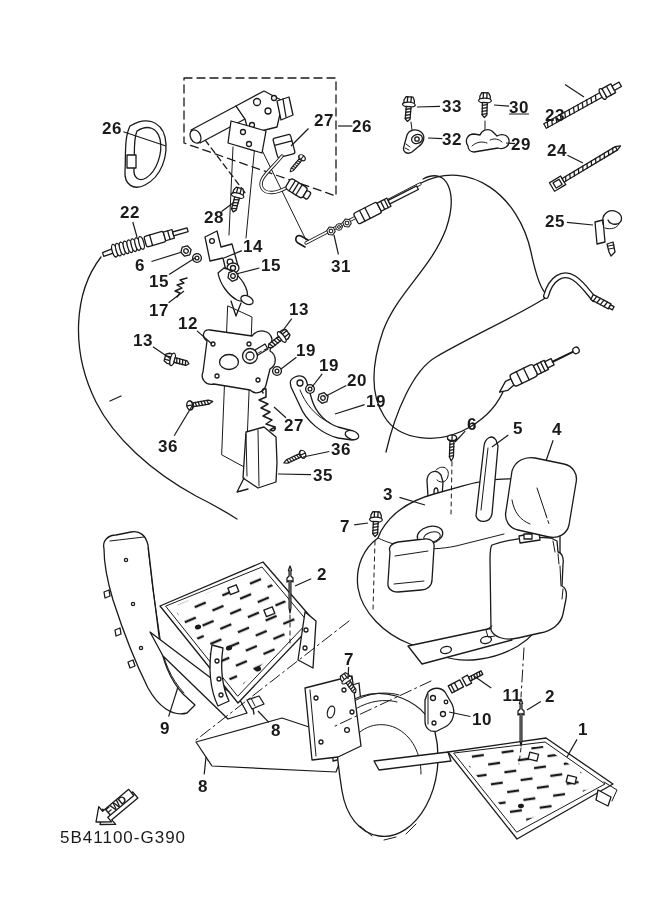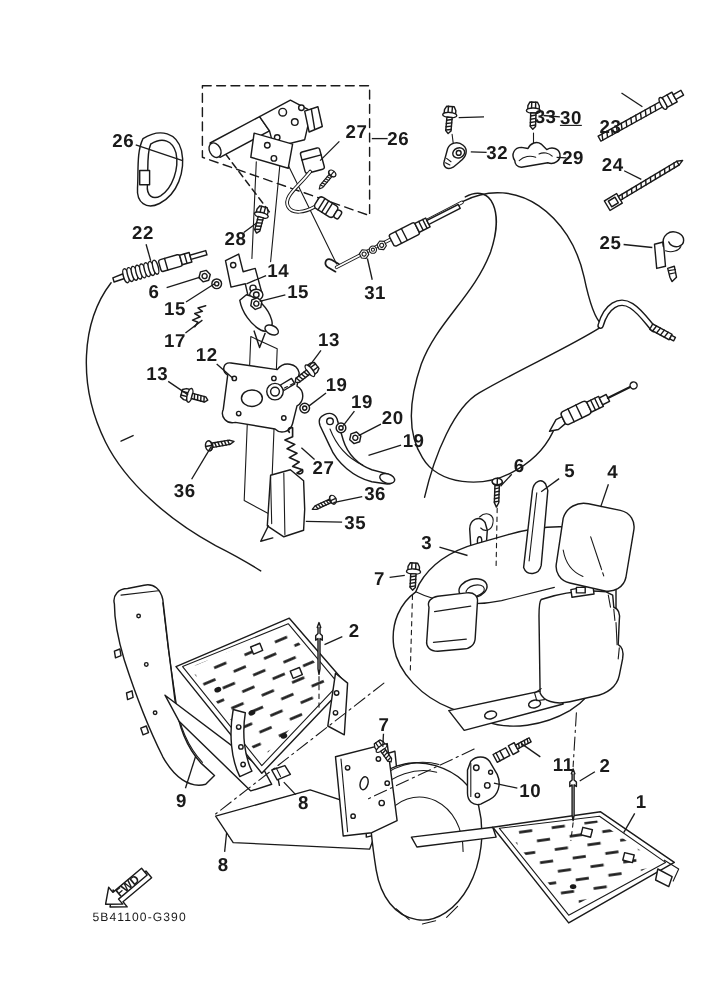--- a/index.html
+++ b/index.html
@@ -5,21 +5,21 @@
   html,body{margin:0;padding:0;background:#fff;}
   .stage{position:relative;width:661px;height:913px;background:#fff;overflow:hidden;
          font-family:"Liberation Sans",sans-serif;color:#1a1a1a;}
   .stage svg{position:absolute;left:0;top:0;}
   .art{stroke:#1a1a1a;fill:none;stroke-width:1.3;stroke-linecap:round;stroke-linejoin:round;}
   .w{fill:#ffffff;}
   .dk{fill:#1a1a1a;stroke:none;}
   .thin{stroke-width:1;}
   .callout{position:absolute;transform:translate(-50%,-50%);font-weight:700;font-size:17px;
            line-height:1;letter-spacing:.5px;white-space:nowrap;}
-  .part-code{position:absolute;left:84px;top:828px;font-size:11px;letter-spacing:1px;}
+  .part-code{position:absolute;left:60px;top:828px;font-size:17px;letter-spacing:1px;}
   text.fwd{font-size:10.5px;font-weight:700;fill:#1a1a1a;stroke:none;font-family:"Liberation Sans",sans-serif;}
 </style>
 </head>
 <body>
 
 <div class="stage">
 
 <svg width="661" height="913" viewBox="0 0 661 913">
   <defs>
     <pattern id="treadL" width="30" height="20" patternUnits="userSpaceOnUse" patternTransform="rotate(-23)">
@@ -538,21 +538,21 @@
       <div class="callout" style="left: 555px; top: 78px; margin-top: 37px;">23</div>
       <div class="callout" style="left: 557px; top: 150px;">24</div>
       <div class="callout" style="left: 555px; top: 221px;">25</div>
       <div class="callout" style="left: 362px; top: 126px;">26</div>
       <div class="callout" style="left: 324px; top: 120px;">27</div>
       <div class="callout" style="left: 214px; top: 217px;">28</div>
       <div class="callout" style="left: 521px; top: 144px;">29</div>
       <div class="callout" style="left: 519px; top: 107px; text-decoration: underline;">30</div>
       <div class="callout" style="left: 341px; top: 266px;">31</div>
       <div class="callout" style="left: 452px; top: 139px;">32</div>
-      <div class="callout" style="left: 452px; top: 106px; margin-left: 44px;">33</div>
+      <div class="callout" style="left: 452px; top: 106px;">33</div>
       <div class="callout" style="left: 112px; top: 128px;">26</div>
       <div class="callout" style="left: 323px; top: 475px;">35</div>
       <div class="callout" style="left: 168px; top: 446px;">36</div>
       <div class="callout" style="left: 341px; top: 449px;">36</div>
     </div>
 
 <div class="part-code">5B41100-G390</div>
 
 </div>
 

